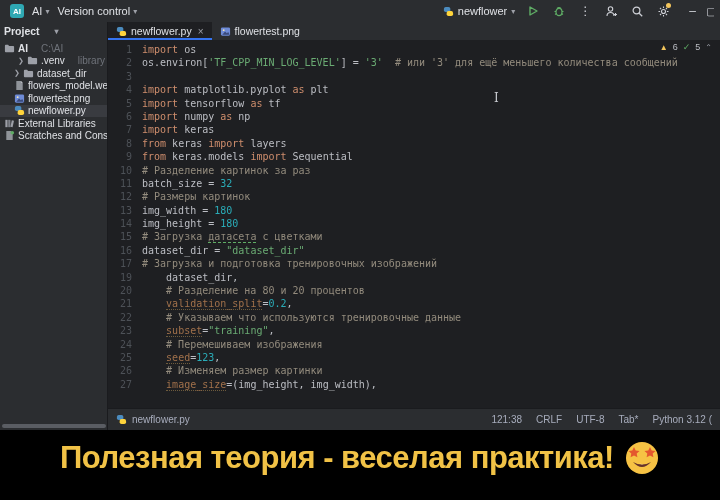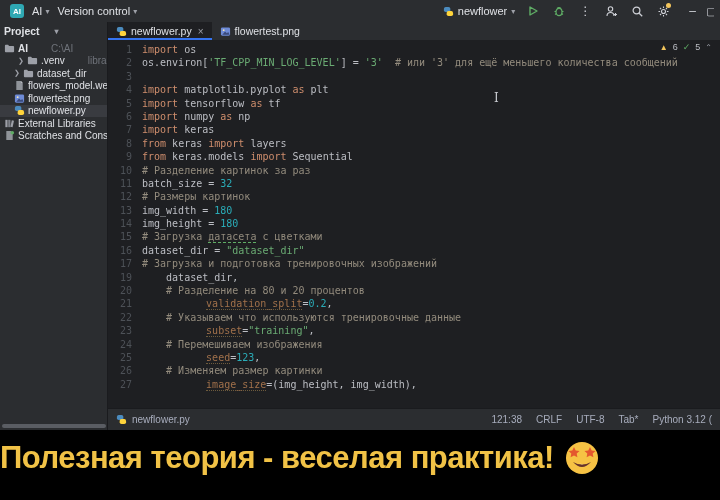--- a/index.html
+++ b/index.html
@@ -25,21 +25,21 @@
 
   
   .main { flex:1 1 auto; display:flex; min-height:0; }
 
   
   .ppanel { width:108px; flex:0 0 auto; background:#2b2d30; border-right:1px solid #1a1b1e; display:flex; flex-direction:column; position:relative; }
   .ppanel-header { height:18px; display:flex; align-items:center; padding-left:4px; color:#dfe1e5; font-size:10.5px; font-weight:bold; gap:15px; flex:0 0 auto; }
   .tree { flex:1 1 auto; padding-top:2px; overflow:hidden; }
   .tree-row { height:12.5px; display:flex; align-items:center; font-size:10px; color:#dfe1e5; white-space:nowrap; overflow:hidden; gap:3px; }
   .tree-row.selected { background:#393b40; }
-  .tree-row .anno { color:#6f737a; margin-left:20px;text-align:center; }
+  .tree-row .anno { color:#6f737a; margin-left:10px;text-align:center; }
   .tree-row .tchev { color:#9da0a8; font-size:7px; width:6px; text-align:center; }
   .tree-ico { width:11px; height:11px; flex:0 0 auto; }
   .hthumb { position:absolute; left:2px; bottom:2px; width:104px; height:4px; border-radius:2px; background:#5a5d63; }
 
   
   .ecol { flex:1 1 auto; display:flex; flex-direction:column; min-width:0; position:relative; }
   .tabbar { height:18px; background:#2b2d30; display:flex; align-items:stretch; flex:0 0 auto; }
   .tab { display:flex; align-items:center; gap:4px; padding:0 8px; font-size:10.5px; color:#dfe1e5; position:relative; }
   .tab.active { background:#1e1f22; }
   .tab.active::after { content:""; position:absolute; left:0; right:0; bottom:0; height:2px; background:#3574f0; }
@@ -48,38 +48,38 @@
   .editor { flex:1 1 auto; background:#1e1f22; position:relative; overflow:hidden; padding-top:3px; }
   .code-line { display:flex; height:13.4px; line-height:13.4px; font-family:"DejaVu Sans Mono", monospace; font-size:10px; white-space:pre; }
   .gutter { width:34px; flex:0 0 auto; text-align:right; padding-right:10px; color:#4d5157; }
   .ltext { flex:1 1 auto; color:#bcbec4; }
   .tok-kw { color:#cf8e6d; }
   .tok-pl { color:#bcbec4; }
   .tok-st { color:#6aab73; }
   .tok-nu { color:#2aacb8; }
   .tok-co { color:#938b7d; }
   .tok-coty { color:#938b7d; border-bottom:1px dashed #5fad65; }
-  .tok-pa { color:#a1714b; border-bottom:1px dotted #6e5b3d;margin-left:40px; }
+  .tok-pa { color:#a1714b; border-bottom:1px dotted #6e5b3d; }
   .tok-hk { background:#8f5b22; color:#e8c79a; border-radius:1px; }
 
   .inspect { position:absolute; top:2px; right:8px; display:flex; align-items:center; gap:5px; font-size:9px; color:#bcbec4; }
   .insp-warn { color:#f2c55c; font-size:8px; }
   .insp-typo { color:#5fad65; font-size:9px; }
   .insp-chev { color:#9da0a8; font-size:8px; }
 
   .ibeam { position:absolute; left:386px; top:48px; width:7px; height:13px; }
   .ibeam::before { content:"I"; color:#c8cad0; font-size:12px; font-family:"DejaVu Serif", serif; }
 
   
   .statusbar { height:22px; background:#2b2d30; border-top:1px solid #1a1b1e; display:flex; align-items:center; padding:0 8px; flex:0 0 auto; }
   .sb-left { display:flex; align-items:center; gap:5px; color:#a8adbd; font-size:10px; }
   .sb-right { margin-left:auto; display:flex; align-items:center; gap:14px; color:#a8adbd; font-size:10px; white-space:nowrap; overflow:hidden; }
 
   
-  .caption { height:56px; background:#000; display:flex; align-items:center; justify-content:flex-start; gap:10px; }
+  .caption { height:56px; background:#000; display:flex; align-items:center; justify-content:center; gap:10px; }
   .caption-text { color:#f1c246; font-size:31px; font-weight:bold; letter-spacing:-0.5px; text-shadow:0 1px 2px rgba(0,0,0,.8); }
   .emoji { width:36px; height:36px; }
 </style>
 </head>
 <body>
 
 <div class="app">
   <div class="ide">
 
     <div class="titlebar">

